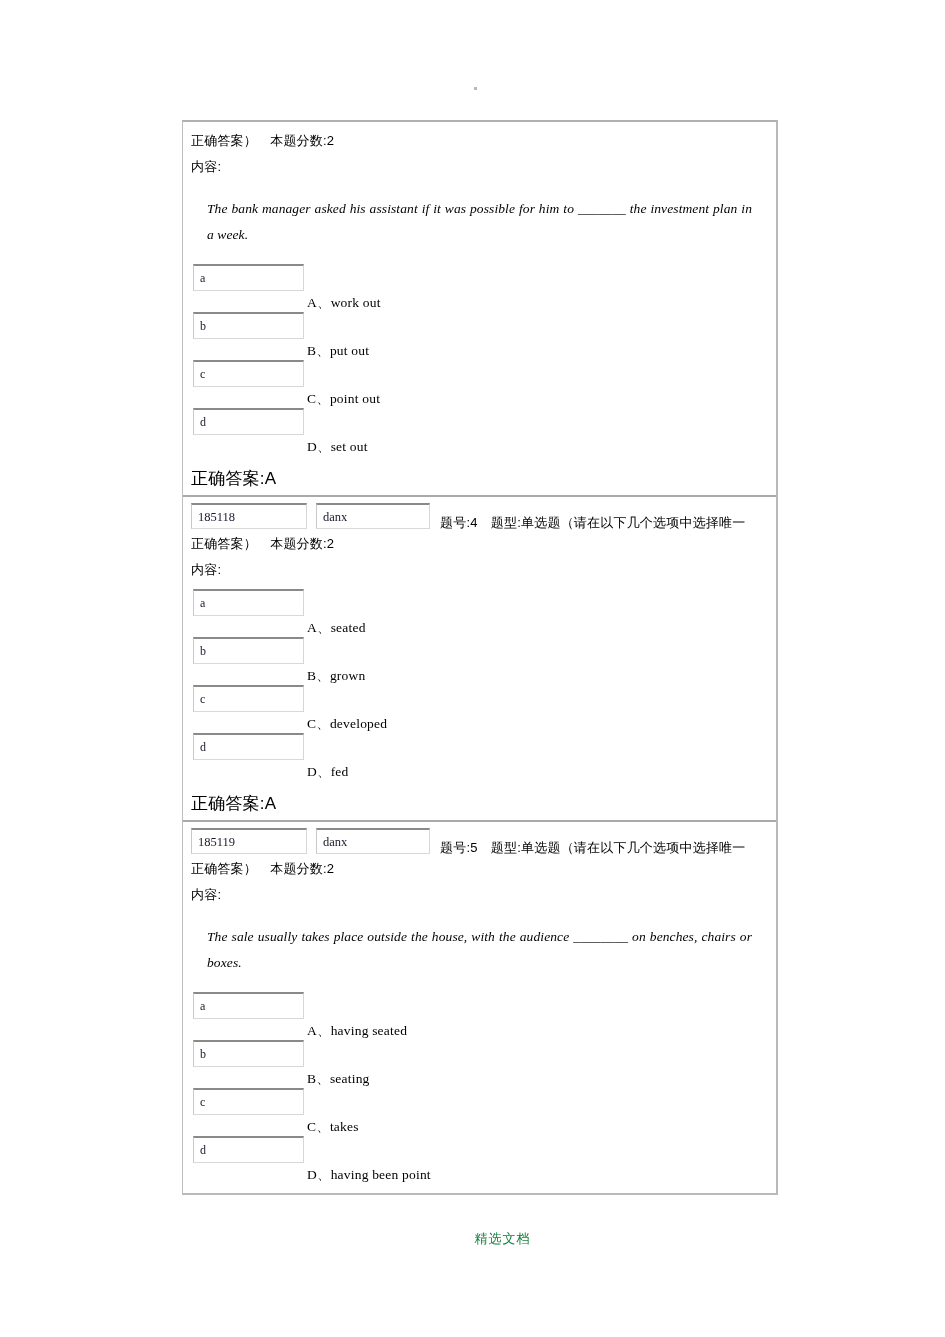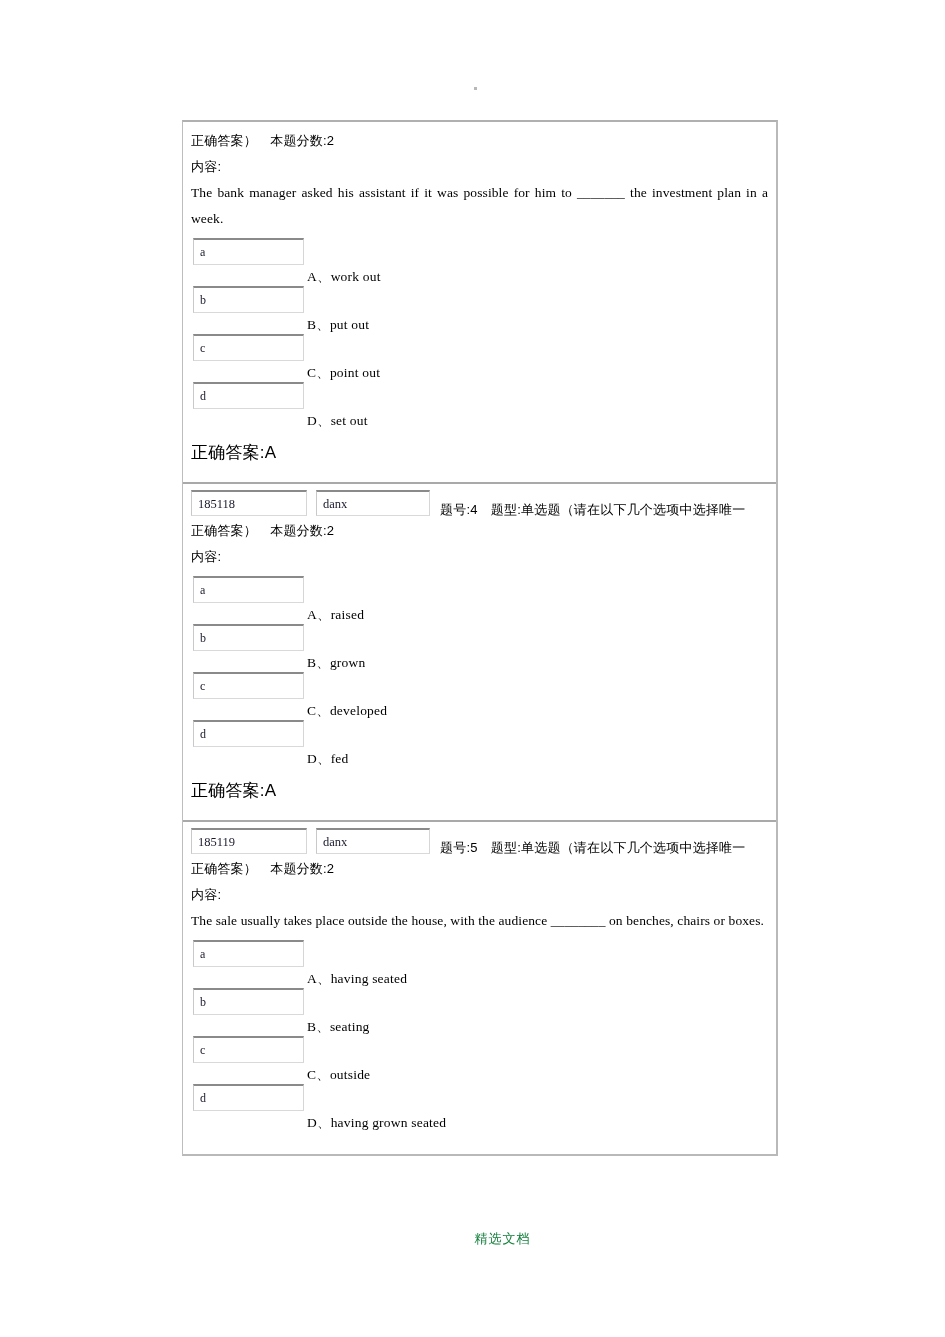--- a/index.html
+++ b/index.html
@@ -42,21 +42,21 @@
     border: 1px solid #a6a6a6;
     border-top: 2px solid #b0b0b0;
     border-left: 1px solid #bdbdbd;
     border-right: 2px solid #b9b9b9;
     border-bottom: 2px solid #b9b9b9;
     box-sizing: border-box;
     background: #ffffff;
   }
 
   .qblock {
-    padding: 6px 8px 16px 8px;
+    padding: 6px 8px 3px 8px;
     box-sizing: border-box;
   }
   .qblock + .qblock {
     border-top: 2px solid #a9a9a9;
   }
 
   
   .qhead {
     position: relative;
     min-height: 30px;
@@ -121,23 +121,24 @@
     line-height: 26px;
     letter-spacing: 0.2px;
   }
 
   .qbody {
     font-family: "Liberation Serif", "DejaVu Serif", serif;
     font-size: 13.5px;
     line-height: 26px;
     text-align: justify;
     text-justify: inter-word;
-    margin: 0;
+    margin: 16px;
     padding: 0;
     letter-spacing: 0.1px;
+    font-style: italic;
   }
 
   .options {
     margin-top: 6px;
   }
   .opt-row {
     position: relative;
     height: 48px;
   }
   .opt-row .textbox.opt-box {
@@ -240,21 +241,21 @@
 
       <div class="qtype-wrap2">正确答案）　本题分数:2</div>
 
       <div class="label-cn">内容:</div>
 
 
       <div class="options">
 
         <div class="opt-row">
           <span class="textbox opt-box">a</span>
-          <span class="opt-label">A、raised</span>
+          <span class="opt-label">A、seated</span>
         </div>
 
         <div class="opt-row">
           <span class="textbox opt-box">b</span>
           <span class="opt-label">B、grown</span>
         </div>
 
         <div class="opt-row">
           <span class="textbox opt-box">c</span>
           <span class="opt-label">C、developed</span>
@@ -294,26 +295,26 @@
           <span class="opt-label">A、having seated</span>
         </div>
 
         <div class="opt-row">
           <span class="textbox opt-box">b</span>
           <span class="opt-label">B、seating</span>
         </div>
 
         <div class="opt-row">
           <span class="textbox opt-box">c</span>
-          <span class="opt-label">C、outside</span>
+          <span class="opt-label">C、takes</span>
         </div>
 
         <div class="opt-row">
           <span class="textbox opt-box">d</span>
-          <span class="opt-label">D、having grown seated</span>
+          <span class="opt-label">D、having been point</span>
         </div>
 
       </div>
 
       <div class="spacer-sm"></div>
 
     </div>
 
   </div>
 

